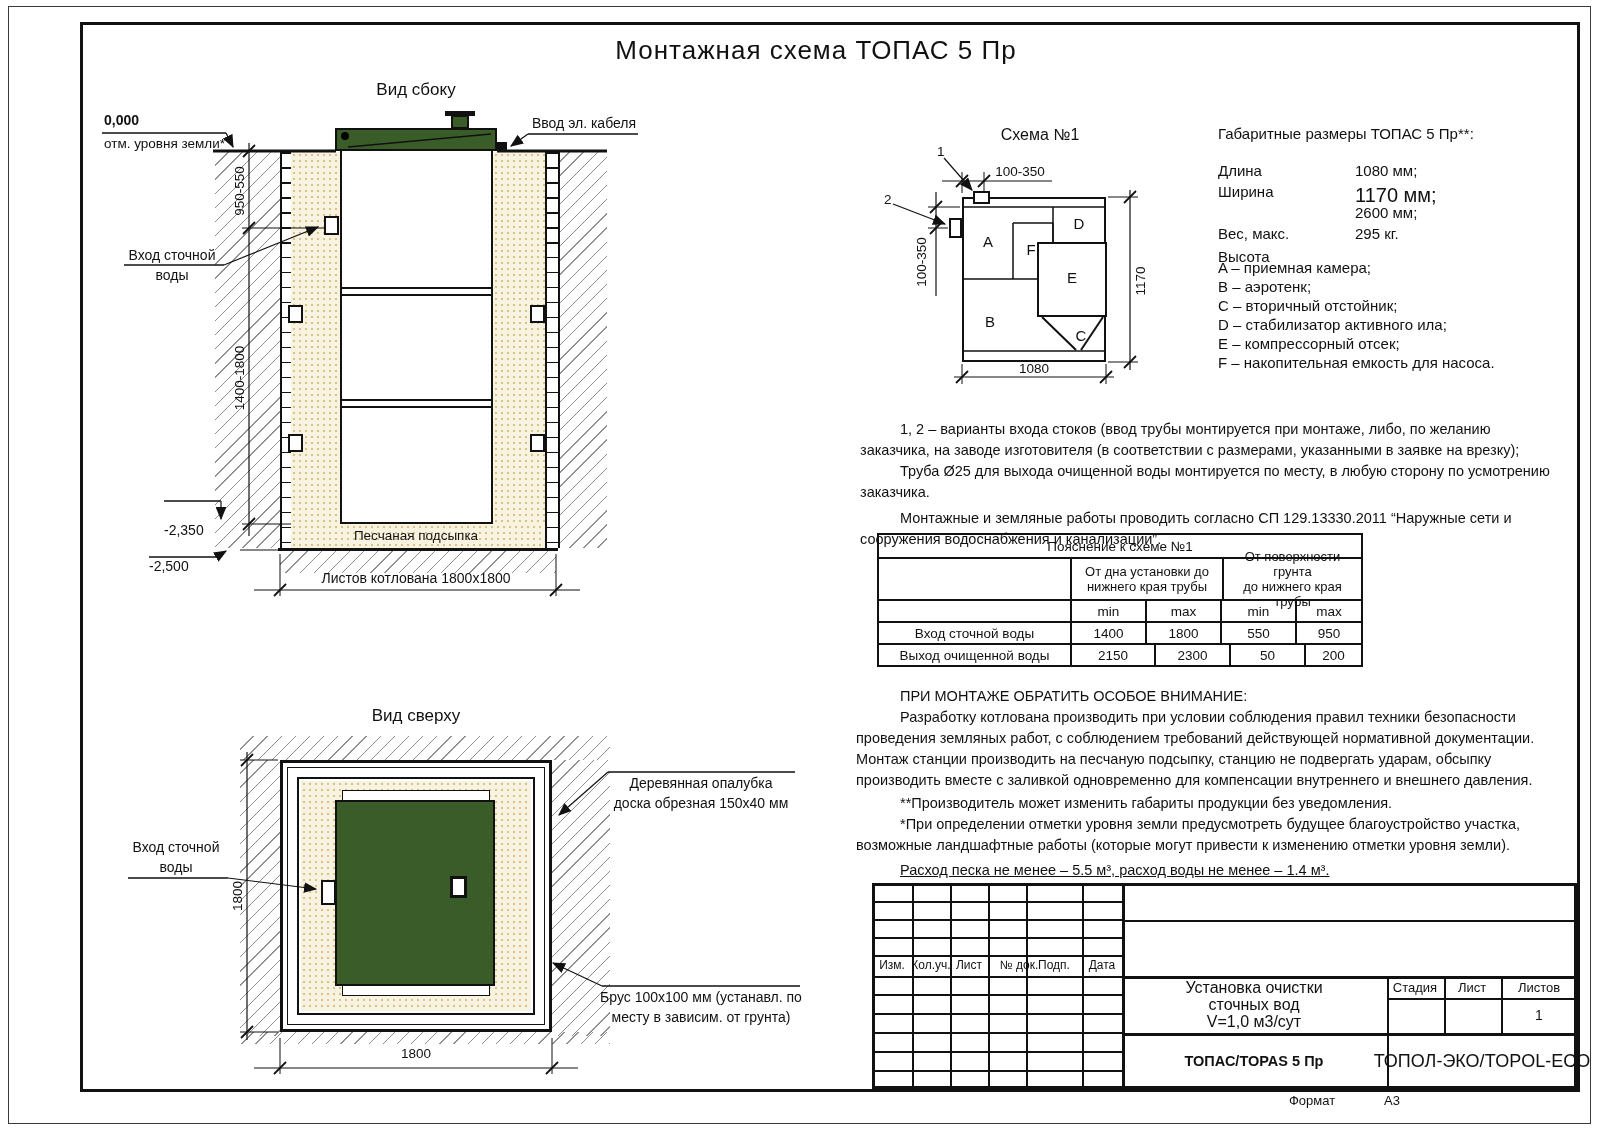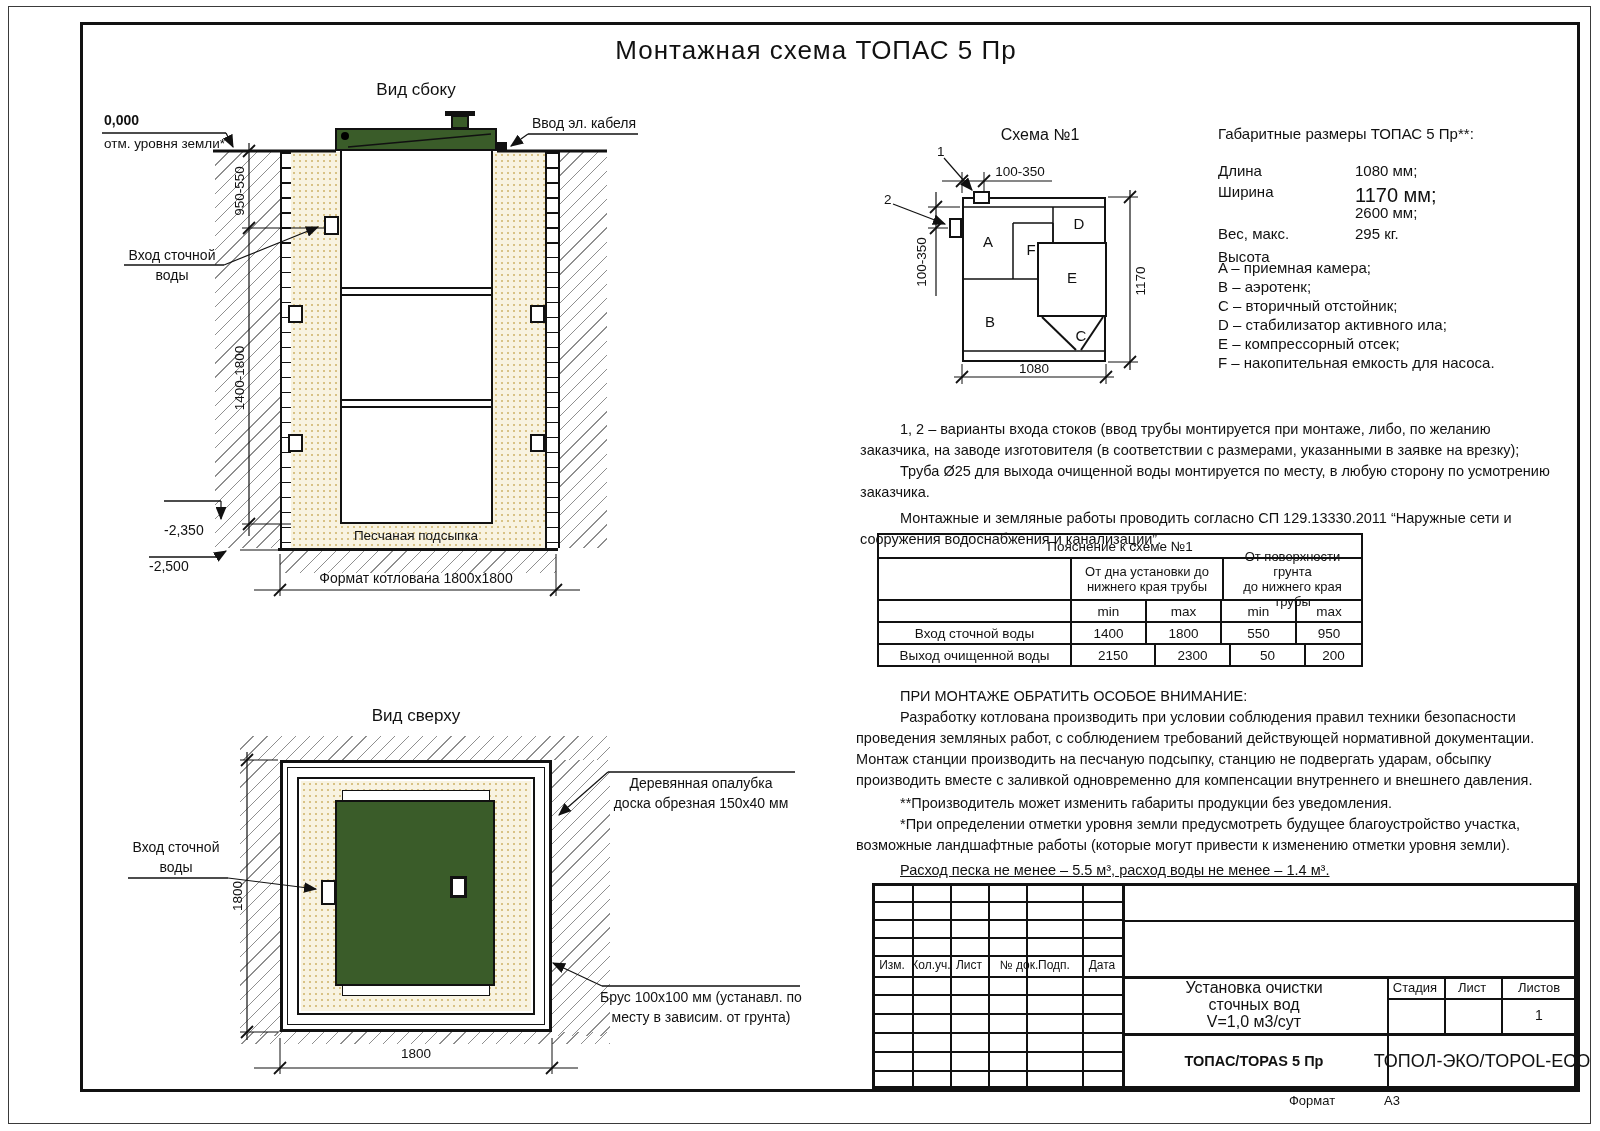--- a/index.html
+++ b/index.html
@@ -252,21 +252,21 @@
   <div class="t" style="left:104px;top:113px;font-weight:bold;">0,000</div>
   <div class="t" style="left:104px;top:136px;font-size:13.5px;">отм. уровня земли*</div>
   <div class="t" style="left:532px;top:116px;">Ввод эл. кабеля</div>
   <div class="t ctr" style="left:172px;top:248px;">Вход сточной</div>
   <div class="t ctr" style="left:172px;top:268px;">воды</div>
   <div class="t rot" style="left:240px;top:191px;font-size:13.5px;">950-550</div>
   <div class="t rot" style="left:240px;top:378px;font-size:13.5px;">1400-1800</div>
   <div class="t" style="left:164px;top:483px;margin-top:40px;">-2,350</div>
   <div class="t" style="left:149px;top:559px;">-2,500</div>
   <div class="t ctr" style="left:416px;top:528px;font-size:13.5px;">Песчаная подсыпка</div>
-  <div class="t ctr" style="left:416px;top:571px;">Формат котлована 1800х1800</div>
+  <div class="t ctr" style="left:416px;top:571px;">Листов котлована 1800х1800</div>
 
   <div class="t ctr" style="left:416px;top:706px;font-size:17px;">Вид сверху</div>
   <div class="t ctr" style="left:176px;top:840px;">Вход сточной</div>
   <div class="t ctr" style="left:176px;top:860px;">воды</div>
   <div class="t ctr" style="left:701px;top:776px;">Деревянная опалубка</div>
   <div class="t ctr" style="left:701px;top:796px;">доска обрезная 150х40 мм</div>
   <div class="t ctr" style="left:701px;top:990px;">Брус 100х100 мм (устанавл. по</div>
   <div class="t ctr" style="left:701px;top:1010px;">месту в зависим. от грунта)</div>
   <div class="t rot" style="left:238px;top:896px;font-size:13.5px;">1800</div>
   <div class="t ctr" style="left:416px;top:1046px;font-size:13.5px;">1800</div>

